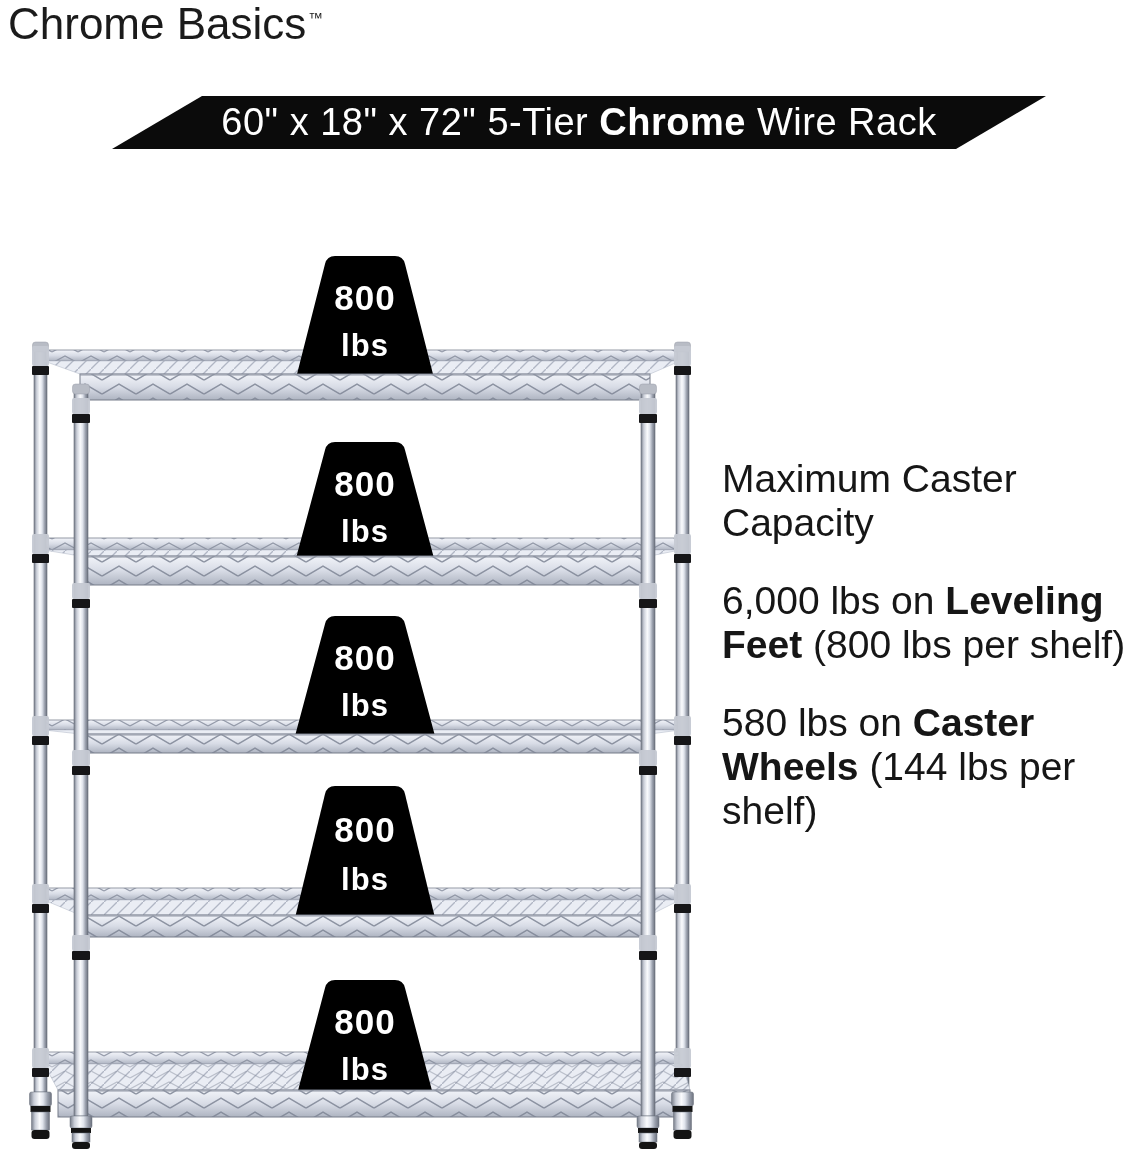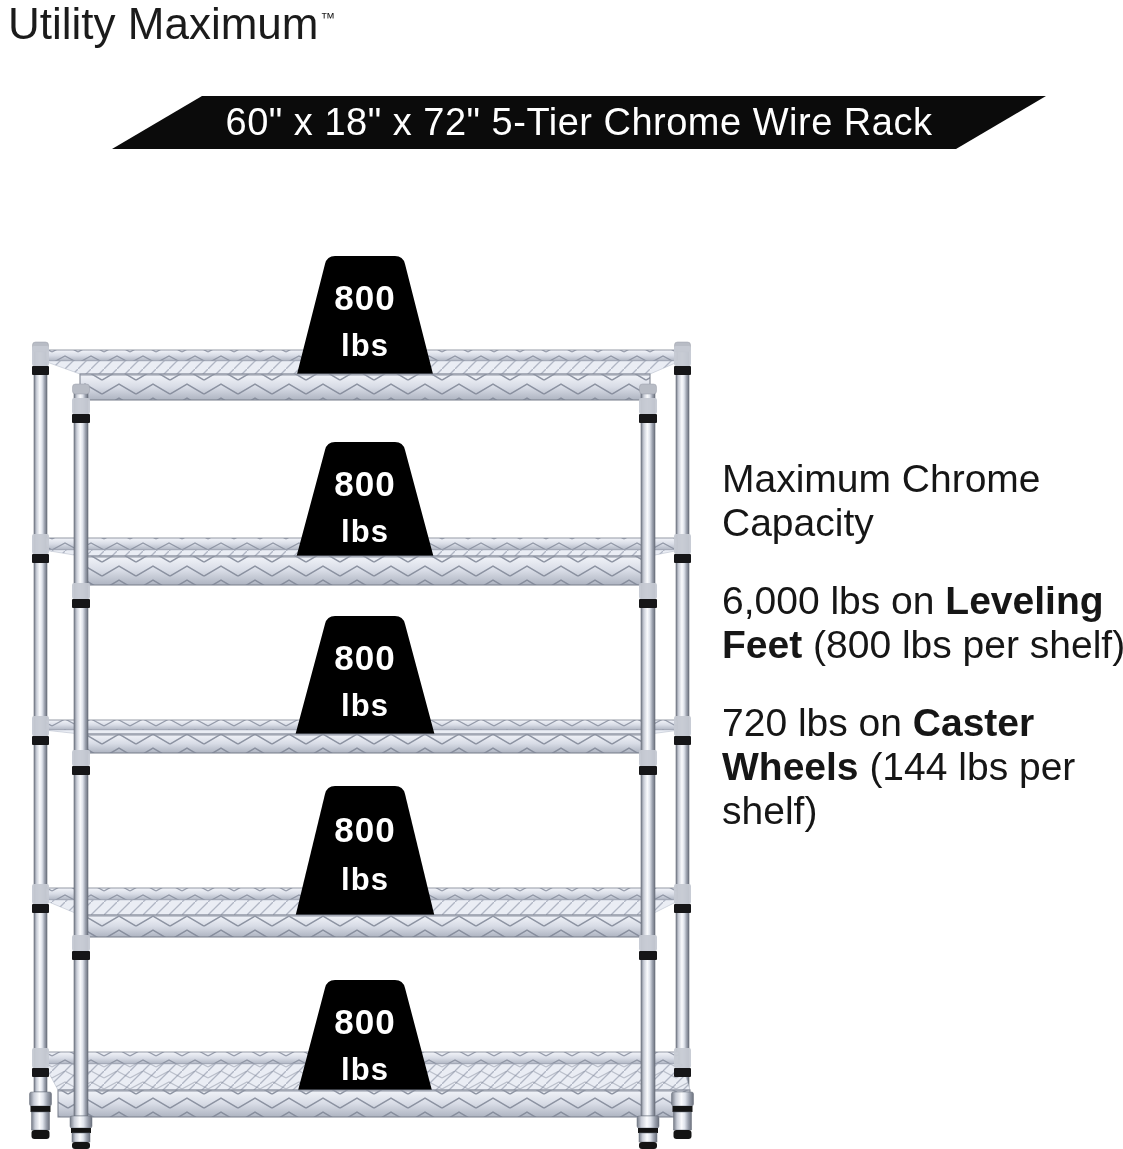--- a/index.html
+++ b/index.html
@@ -9,39 +9,39 @@
   
   .logo{position:absolute;left:8px;top:-2px;font-size:44px;line-height:1.2;
         font-weight:400;color:#1b1b1b;letter-spacing:0px;}
   .logo sup{font-size:15px;vertical-align:super;line-height:0;margin-left:2px;}
 
   
   .banner{position:absolute;left:112px;top:96px;width:934px;height:53px;background:#0b0b0b;
           clip-path:polygon(90px 0%,100% 0%,calc(100% - 90px) 100%,0% 100%);
           display:flex;align-items:center;justify-content:center;}
   .banner-inner{color:#ffffff;font-size:38px;letter-spacing:.5px;white-space:nowrap;}
-  .banner-inner b{font-weight:400;}
+  .banner-inner b{font-weight:700;}
 
   
   svg.rack{position:absolute;left:0;top:200px;width:740px;height:950px;}
   .marker-text{fill:#ffffff;font-weight:700;text-anchor:middle;letter-spacing:1px;
                font-family:"Liberation Sans","DejaVu Sans",sans-serif;}
 
   
   .info{position:absolute;left:722px;top:457px;width:410px;font-size:39px;line-height:1.13;
         color:#161616;}
   .info p{margin:0 0 34px 0;}
   .info b{font-weight:700;}
 </style>
 </head>
 <body>
 
 <div class="canvas">
 
-  <div class="logo"><span>Utility Maximum</span><sup>™</sup></div>
+  <div class="logo"><span>Chrome Basics</span><sup>™</sup></div>
 
   <div class="banner">
     <div class="banner-inner" id="banner-inner"><span>60" x 18" x 72" 5-Tier </span><b>Chrome</b><span> Wire Rack</span></div>
   </div>
 
   <svg class="rack" viewBox="0 0 740 950">
     <defs>
       <linearGradient id="postGrad" x1="0" y1="0" x2="1" y2="0">
         <stop offset="0" stop-color="#767c88"></stop>
           <stop offset="0.2" stop-color="#c9cdd7"></stop>
@@ -234,18 +234,18 @@
       <g>
         <rect x="637" y="916" width="22" height="12" rx="2" fill="url(#postGrad)" stroke="#6a707c" stroke-width="0.5"></rect>
         <rect x="638" y="928" width="20" height="5" fill="#141414"></rect>
         <rect x="639" y="933" width="18" height="9" fill="url(#postGrad)" stroke="#6a707c" stroke-width="0.5"></rect>
         <rect x="639" y="942" width="18" height="7" rx="3" fill="#141414"></rect>
       </g>
     </g>
   </svg>
 
   <div class="info" id="info-block">
-      <p><span>Maximum Chrome Capacity</span></p>
+      <p><span>Maximum Caster Capacity</span></p>
       <p><span>6,000 lbs on </span><b>Leveling Feet</b><span> (800 lbs per shelf)</span></p>
-      <p><span>720 lbs on </span><b>Caster Wheels</b><span> (144 lbs per shelf)</span></p>
+      <p><span>580 lbs on </span><b>Caster Wheels</b><span> (144 lbs per shelf)</span></p>
     </div>
 
 </div>
 
 </body></html>

